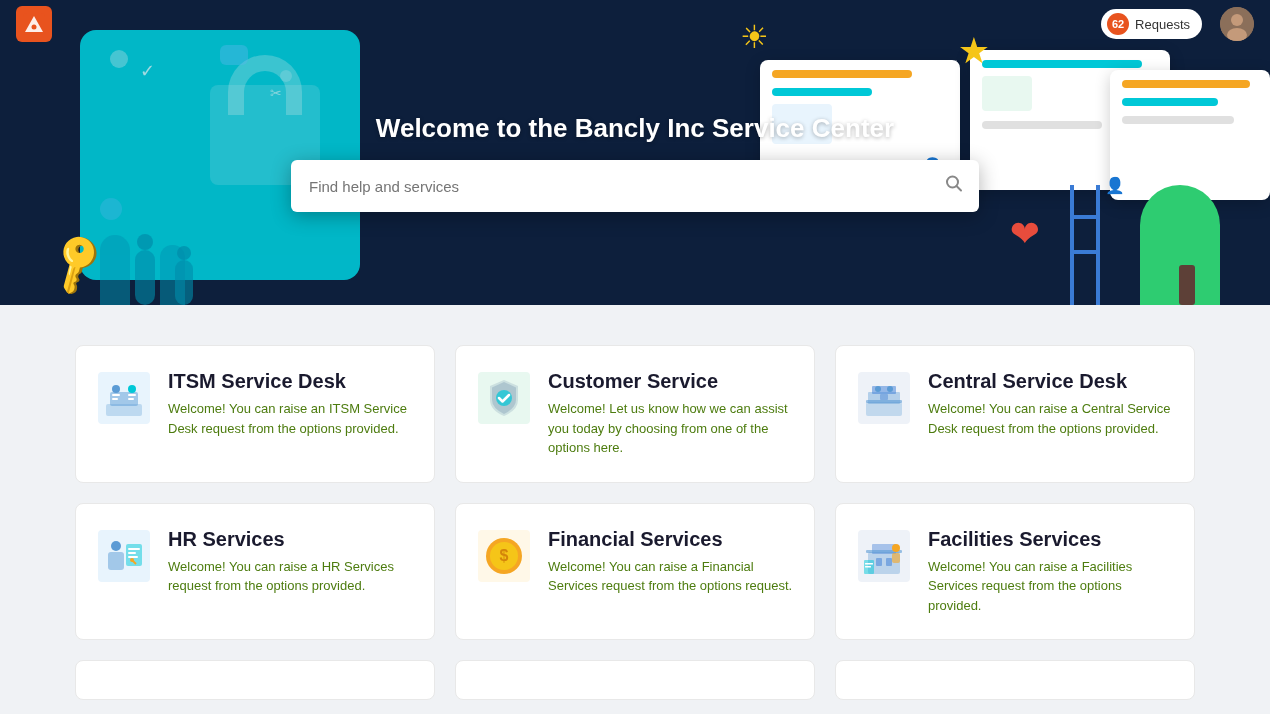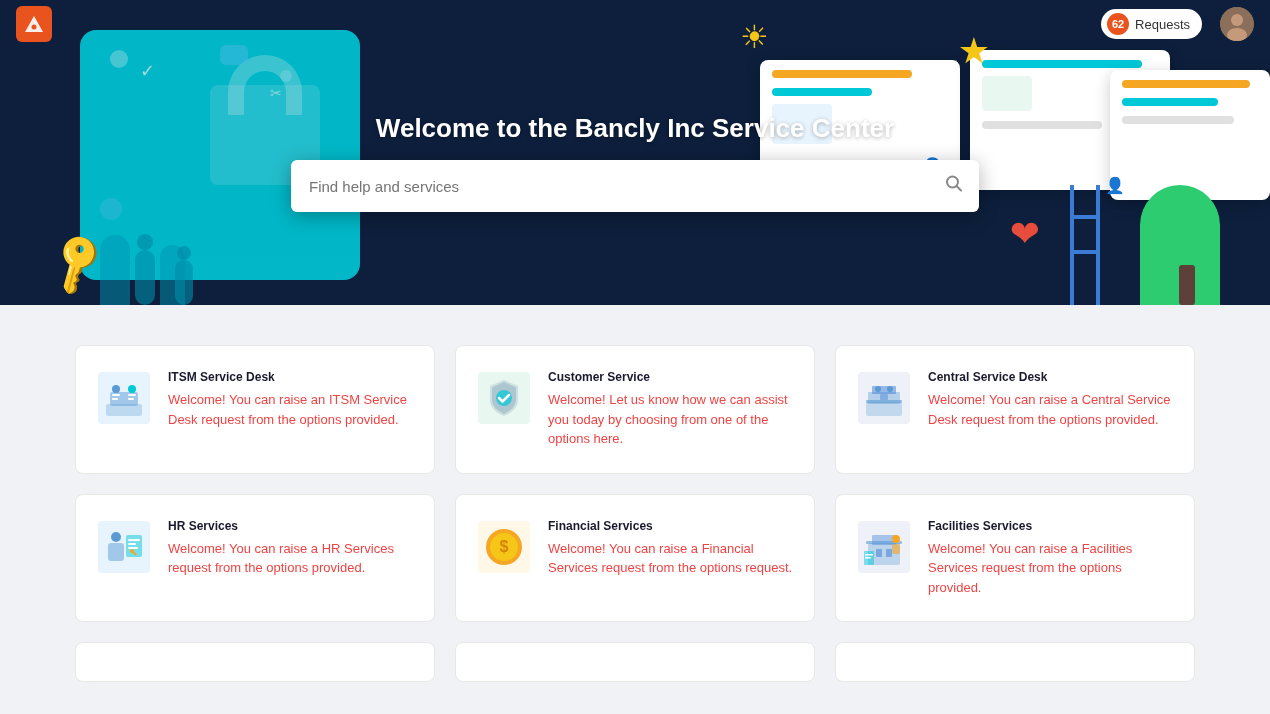--- a/index.html
+++ b/index.html
@@ -248,28 +248,28 @@
       transition: box-shadow 0.2s;
     }
 
     .card-icon-area {
       flex-shrink: 0;
       width: 56px; height: 56px;
       display: flex; align-items: center; justify-content: center;
     }
 
     .card-text h3 {
-      font-size: 12px;
+      font-size: 20px;
       font-weight: 600;
       color: #1a1a2e;
       margin-bottom: 6px;
     }
     .card-text p {
       font-size: 13px;
-      color: #ef4444;
+      color: #4d7c0f;
       line-height: 1.5;
     }
 
     
     .bottom-row {
       display: grid;
       grid-template-columns: repeat(3, 1fr);
       gap: 20px;
       margin-top: 20px;
     }

